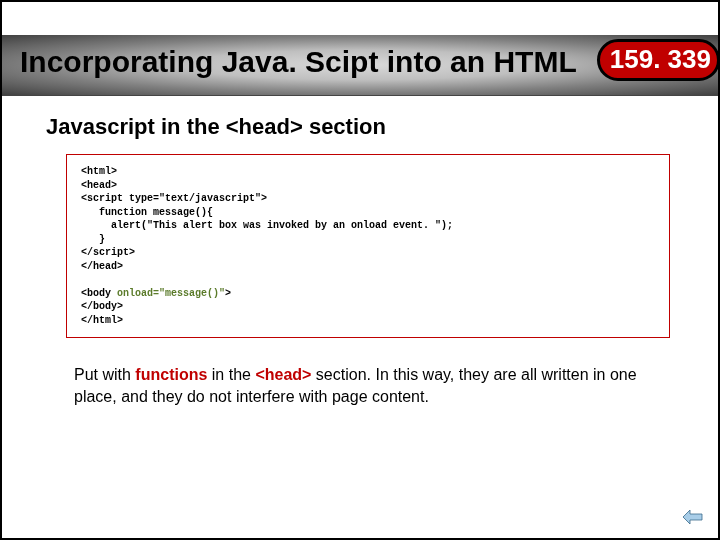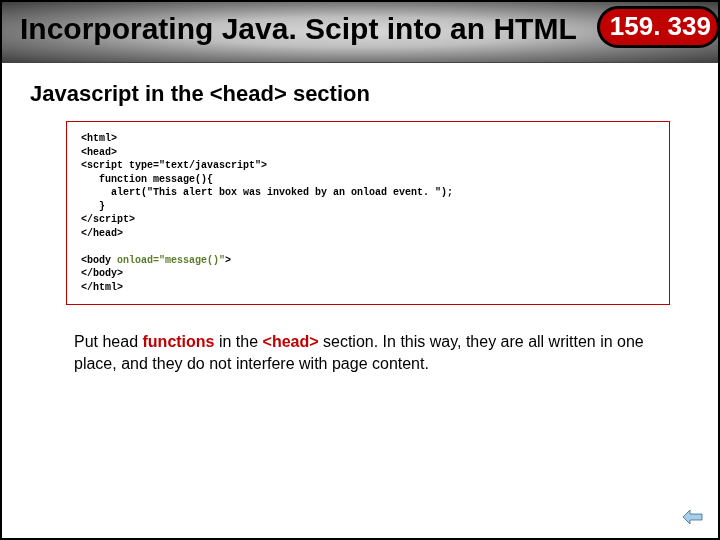--- a/index.html
+++ b/index.html
@@ -18,20 +18,21 @@
     left: 2px;
     right: 2px;
     bottom: 2px;
     background: #fff;
   }
   .title-bar {
     position: relative;
     height: 60px;
     background: radial-gradient(ellipse at center, #d9d9d9 0%, #bfbfbf 35%, #808080 65%, #404040 100%);
     border-bottom: 1px solid #444;
+    margin-top: 33px;
   }
   .title-text {
     position: absolute;
     left: 18px;
     top: 10px;
     font-size: 30px;
     font-weight: bold;
     color: #000;
   }
   .badge {
@@ -48,20 +49,21 @@
     line-height: 1;
   }
   .content {
     padding: 18px 28px 10px 28px;
   }
   .subtitle {
     font-size: 22px;
     font-weight: bold;
     color: #000;
     margin-bottom: 14px;
+    margin-left: 16px;
   }
   .code-box {
     border: 1px solid #c00000;
     background: #fff;
     padding: 10px 14px 10px 14px;
     font-family: "Courier New", monospace;
     font-size: 10px;
     font-weight: bold;
     line-height: 1.35;
     color: #000;
@@ -108,21 +110,21 @@
 <span>   function message(){</span>
 <span>     alert("This alert box was invoked by an onload event. ");</span>
 <span>   }</span>
 <span>&lt;/</span><span>script&gt;</span>
 <span>&lt;/head&gt;</span>
 <span></span>
 <span>&lt;body </span><span class="hl">onload="message()"</span><span>&gt;</span>
 <span>&lt;/body&gt;</span>
 <span>&lt;/html&gt;</span></div>
 
-    <div class="note"><span>Put head </span><span class="em">functions</span><span> in the </span><span class="em">&lt;head&gt;</span><span> section.  In this way, they are all written in one place, and they do not interfere with page content.</span></div>
+    <div class="note"><span>Put with </span><span class="em">functions</span><span> in the </span><span class="em">&lt;head&gt;</span><span> section.  In this way, they are all written in one place, and they do not interfere with page content.</span></div>
   </div>
 
   <div class="back-icon">
     <svg viewBox="0 0 22 18">
       <path d="M8 2 L1 9 L8 16 L8 12 L20 12 L20 6 L8 6 Z" fill="#a8cde8" stroke="#3a6a8a" stroke-width="0.8"></path>
     </svg>
   </div>
 </div>
 
 </body></html>

